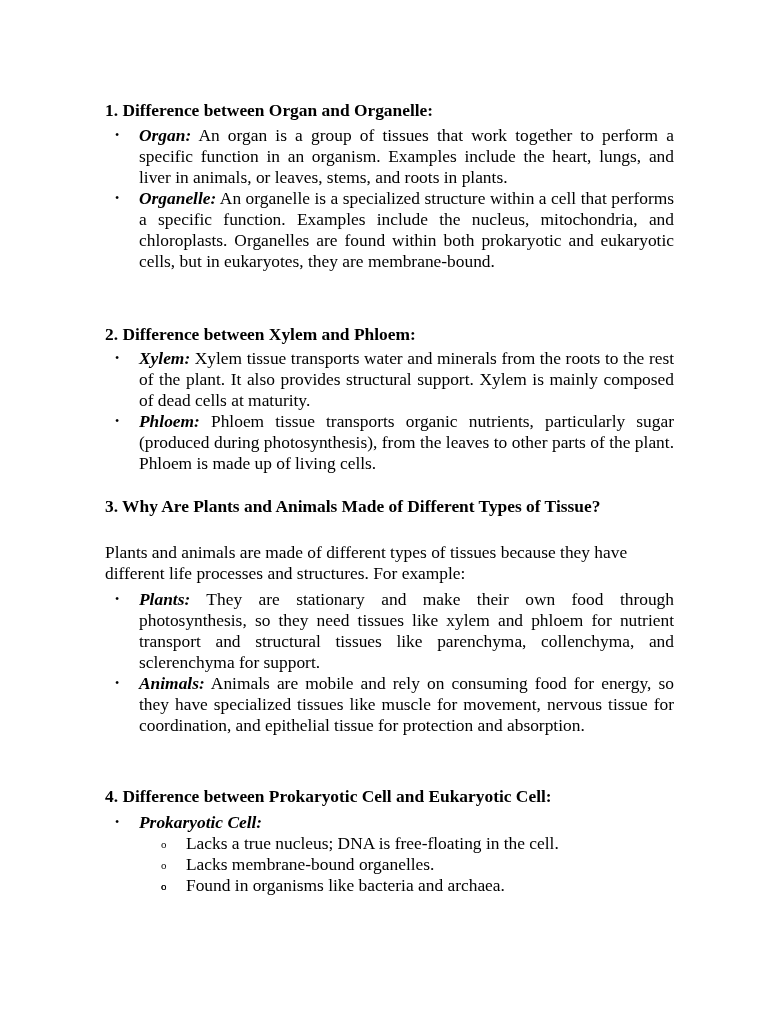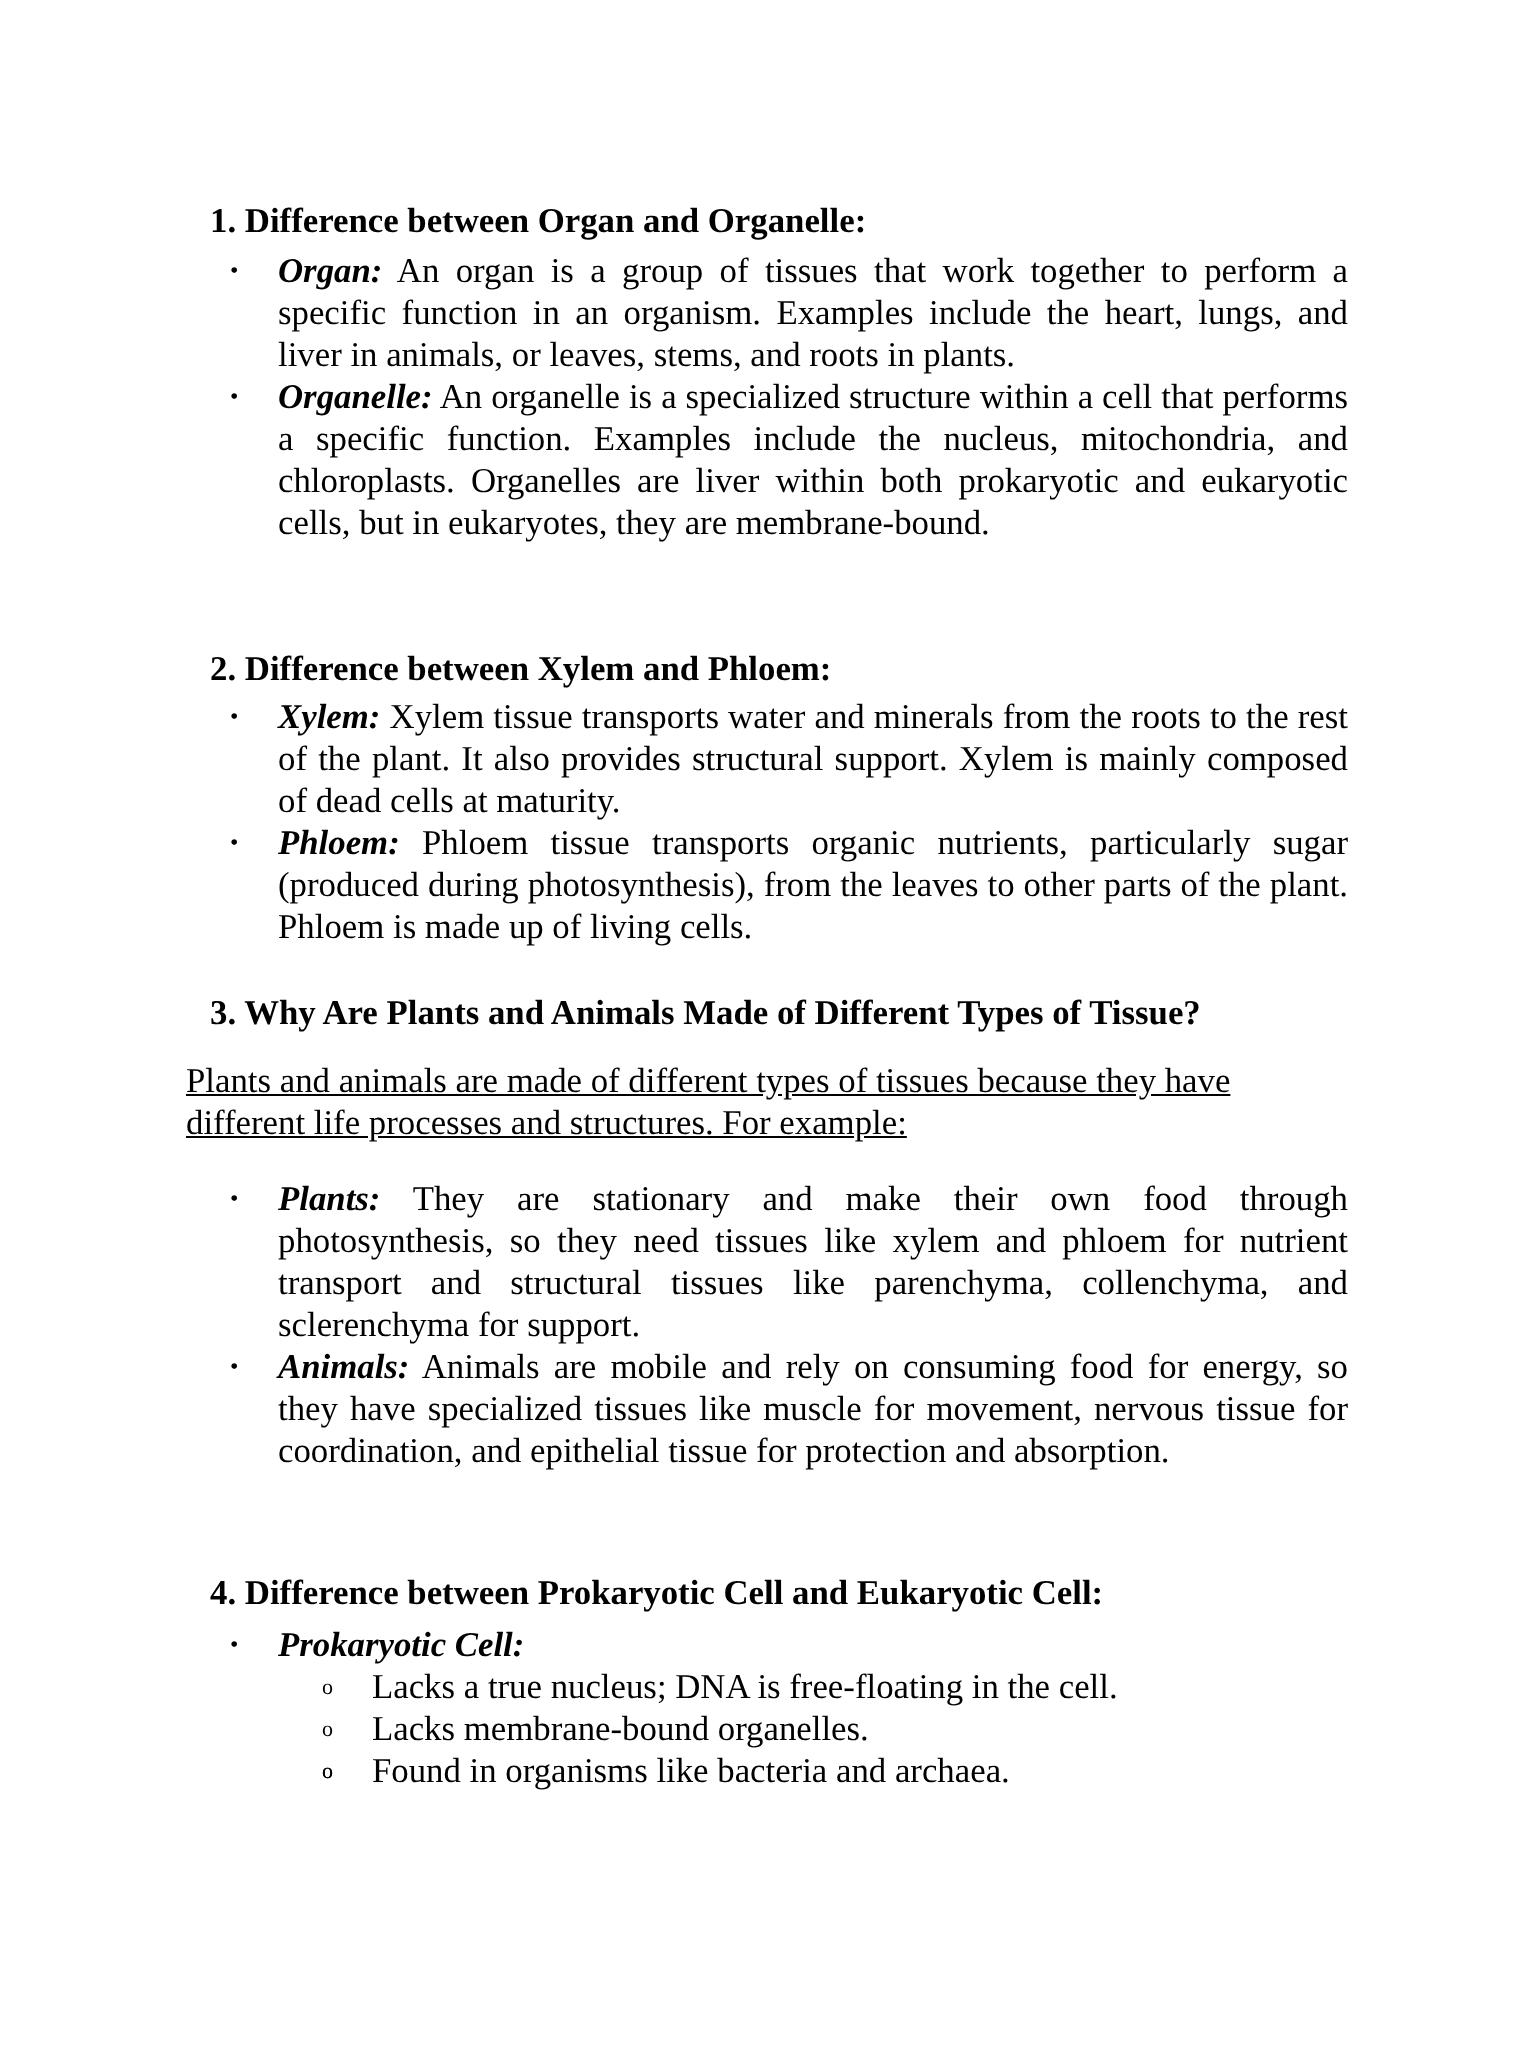--- a/index.html
+++ b/index.html
@@ -29,22 +29,21 @@
     font-weight: bold;
     white-space: nowrap;
     margin: 12px;
     font-size: 17.4px;
     line-height: 21px;
   }
   .para {
     position: absolute;
     left: 0;
     width: 581px;
-    margin: 0;
-    text-decoration: underline;
+    margin: 12px;
   }
   .list {
     position: absolute;
     left: 0;
     width: 581px;
     margin: 0;
     padding: 0;
     list-style: none;
   }
   .item {
@@ -85,21 +84,21 @@
 <div class="page">
 
   <h2 class="heading" style="top:88px;">1. Difference between Organ and Organelle:</h2>
   <ul class="list" style="top:125px;">
     <li class="item">
       <span class="bullet">•</span>
       <span class="term">Organ:</span><span> An organ is a group of tissues that work together to perform a specific function in an organism. Examples include the heart, lungs, and liver in animals, or leaves, stems, and roots in plants.</span>
     </li>
     <li class="item">
       <span class="bullet">•</span>
-      <span class="term">Organelle:</span><span> An organelle is a specialized structure within a cell that performs a specific function. Examples include the nucleus, mitochondria, and chloroplasts. Organelles are liver within both prokaryotic and eukaryotic cells, but in eukaryotes, they are membrane-bound.</span>
+      <span class="term">Organelle:</span><span> An organelle is a specialized structure within a cell that performs a specific function. Examples include the nucleus, mitochondria, and chloroplasts. Organelles are found within both prokaryotic and eukaryotic cells, but in eukaryotes, they are membrane-bound.</span>
     </li>
   </ul>
 
   <h2 class="heading" style="top:312px;">2. Difference between Xylem and Phloem:</h2>
   <ul class="list" style="top:348px;">
     <li class="item">
       <span class="bullet">•</span>
       <span class="term">Xylem:</span><span> Xylem tissue transports water and minerals from the roots to the rest of the plant. It also provides structural support. Xylem is mainly composed of dead cells at maturity.</span>
     </li>
     <li class="item">

